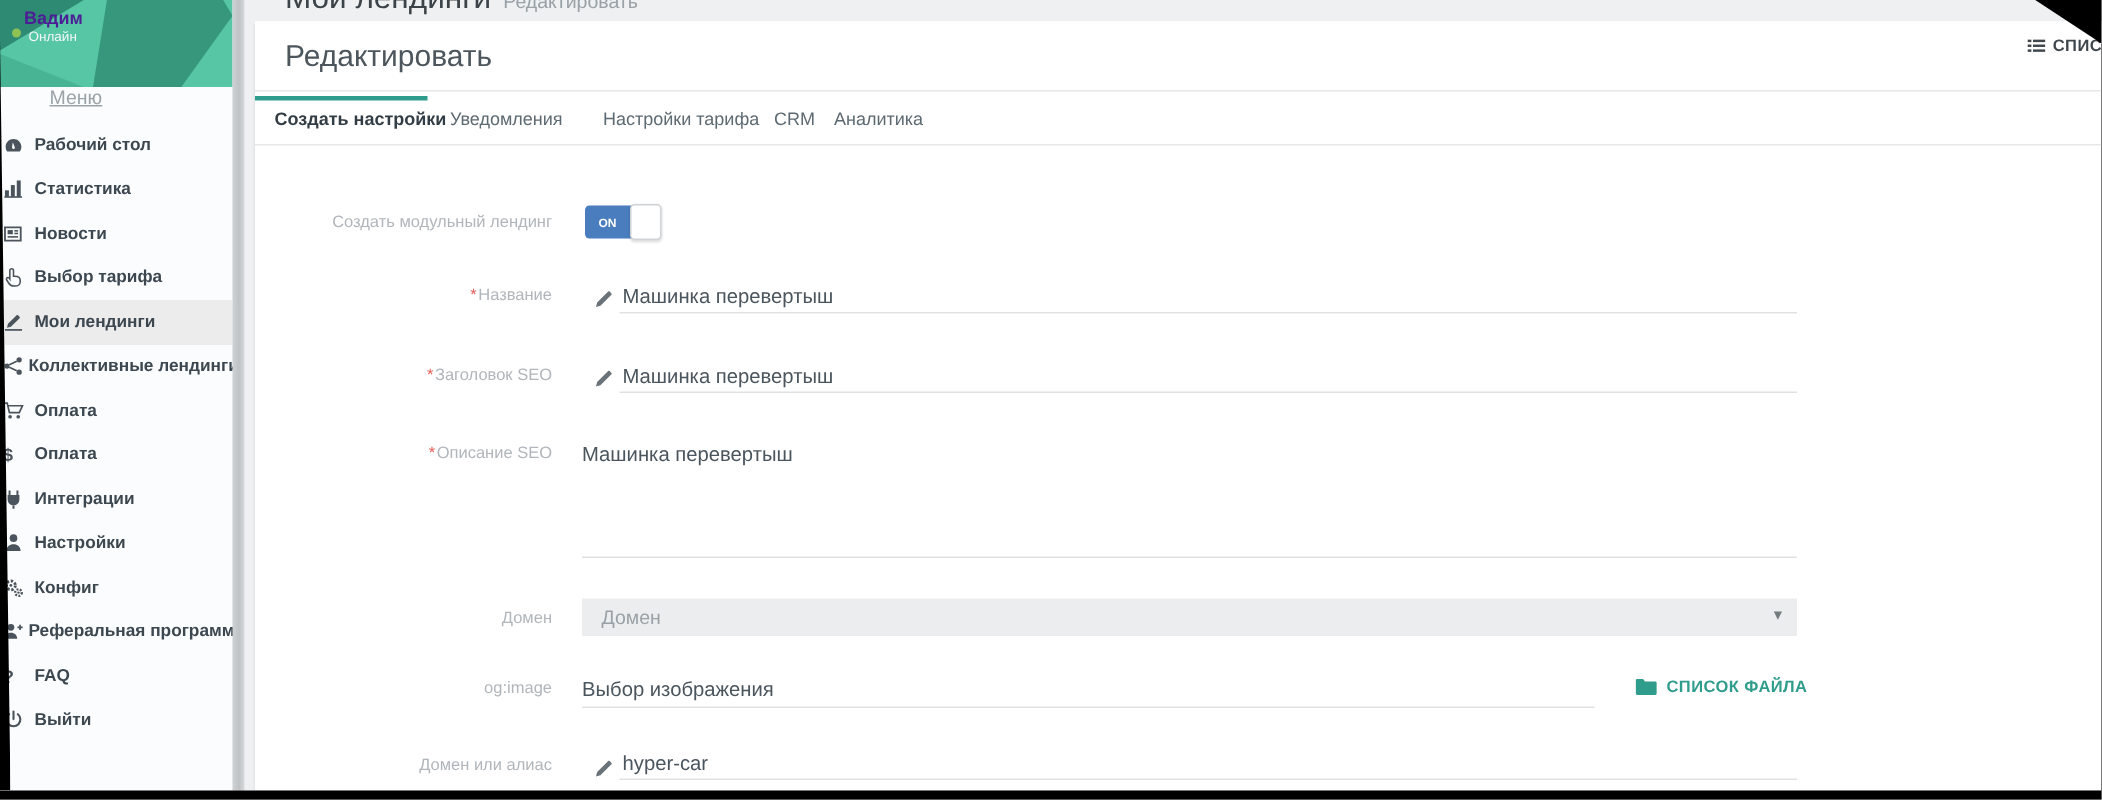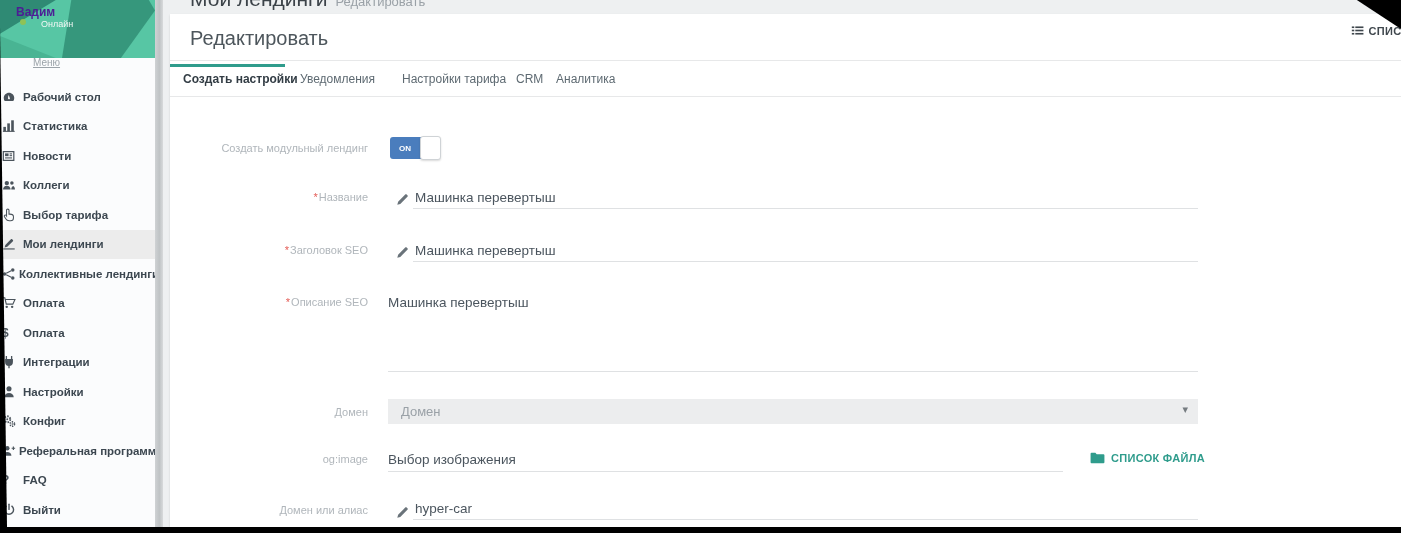--- a/index.html
+++ b/index.html
@@ -12,24 +12,24 @@
   .page-title { font-size:21px; font-weight:500; color:#3c4349; }
   .page-subtitle { font-size:13px; color:#9aa1a7; margin-left:8px; }
 
   
   .sidebar { position:absolute; left:0; top:0; width:155px; height:527px; background:#fbfcfd; }
   .side-head { position:absolute; left:0; top:0; width:155px; height:58px; background:#57c6a4; overflow:hidden; }
   .side-head .band-a { position:absolute; left:0; top:0; width:100%; height:100%; background:#2f8a74; clip-path:polygon(0 0,36% 0,0 58%); }
   .side-head .band-b { position:absolute; left:0; top:0; width:100%; height:100%; background:#339178; clip-path:polygon(46% 0,96% 0,100% 18%,78% 100%,40% 100%); opacity:.9; }
   .side-head .band-c { position:absolute; left:0; top:0; width:100%; height:100%; background:#49b493; clip-path:polygon(0 62%,36% 100%,0 100%); }
   .user-name { position:absolute; left:16px; top:5px; font-size:12px; font-weight:700; color:#4c1d95; z-index:2; }
-  .user-status { position:absolute; left:20px; top:19px; display:flex; align-items:flex-start; gap:15px; z-index:2; }
+  .user-status { position:absolute; left:8px; top:19px; display:flex; align-items:flex-start; gap:5px; z-index:2; }
   .status-dot { width:6px; height:6px; border-radius:50%; background:#8fc255; }
   .user-status span { font-size:9px; color:#f2f7f5; }
-  .menu-label { position:absolute; left:33px; top:57px; font-size:10px; color:#9ba3a9;text-decoration:underline; }
+  .menu-label { position:absolute; left:33px; top:57px; font-size:13px; color:#9ba3a9;text-decoration:underline; }
   .menu { position:absolute; left:0; top:82px; width:155px; }
   .mi { position:relative; height:29.5px; display:flex; align-items:center; padding-left:2px; cursor:pointer; }
   .mi.active { background:#ececec; }
   .mi .ibox { width:18px; height:14px; display:flex; align-items:center; justify-content:flex-start; color:#4b545c; }
   .mi .ibox svg { fill:#4b545c; }
   .mi .ch { font-size:12px; font-weight:700; color:#4b545c; line-height:1; }
   .mi .lbl { margin-left:3px; font-size:11.5px; font-weight:700; color:#3c4750; white-space:nowrap; }
   .side-scroll { position:absolute; left:155px; top:0; width:8px; height:527px; background:linear-gradient(90deg,#cfd2d4,#bfc3c5 55%,#d8dadb); }
 
   
@@ -117,31 +117,20 @@
               <rect x="8.7" y="5" width="2.8" height="1.2"></rect>
               <rect x="8.7" y="7" width="2.8" height="1.2"></rect>
               <rect x="3.5" y="9.6" width="8" height="1.2"></rect>
             </svg>
           </span>
         <span class="lbl">Новости</span>
       </div>
       <div class="mi">
         <span class="ibox">
             <svg width="14" height="14" viewBox="0 0 16 16">
-              <circle cx="5.5" cy="5.8" r="2.5"></circle>
-              <circle cx="11.3" cy="5.8" r="2"></circle>
-              <path d="M1.2 13c0-2.4 1.9-4.2 4.3-4.2S9.8 10.6 9.8 13z"></path>
-              <path d="M10.6 13c0-1.7.8-3.1 2.2-3.8 1.2.6 2 1.9 2 3.8z"></path>
-            </svg>
-          </span>
-        <span class="lbl">Коллеги</span>
-      </div>
-      <div class="mi">
-        <span class="ibox">
-            <svg width="14" height="14" viewBox="0 0 16 16">
               <path d="M6.6 1.3c.8 0 1.4.6 1.4 1.4V7h1c2.3 0 4.1 1.1 4.1 3v1.3c0 1.8-1.4 3.2-3.2 3.2H8.2c-1.6 0-3.1-.9-3.9-2.3L2.8 9.9c-.5-.8.1-1.9 1-1.9.4 0 .8.2 1.1.6l.3.5V2.7c0-.8.6-1.4 1.4-1.4z" fill="none" stroke="#4b545c" stroke-width="1.2"></path>
             </svg>
           </span>
         <span class="lbl">Выбор тарифа</span>
       </div>
       <div class="mi active">
         <span class="ibox">
             <svg width="14" height="14" viewBox="0 0 16 16">
               <path d="M3 12l.8-3 6.4-6.4c.4-.4 1-.4 1.4 0l.9.9c.4.4.4 1 0 1.4L6 11.2 3 12z"></path>
               <rect x="1.5" y="13" width="13" height="1.3"></rect>

